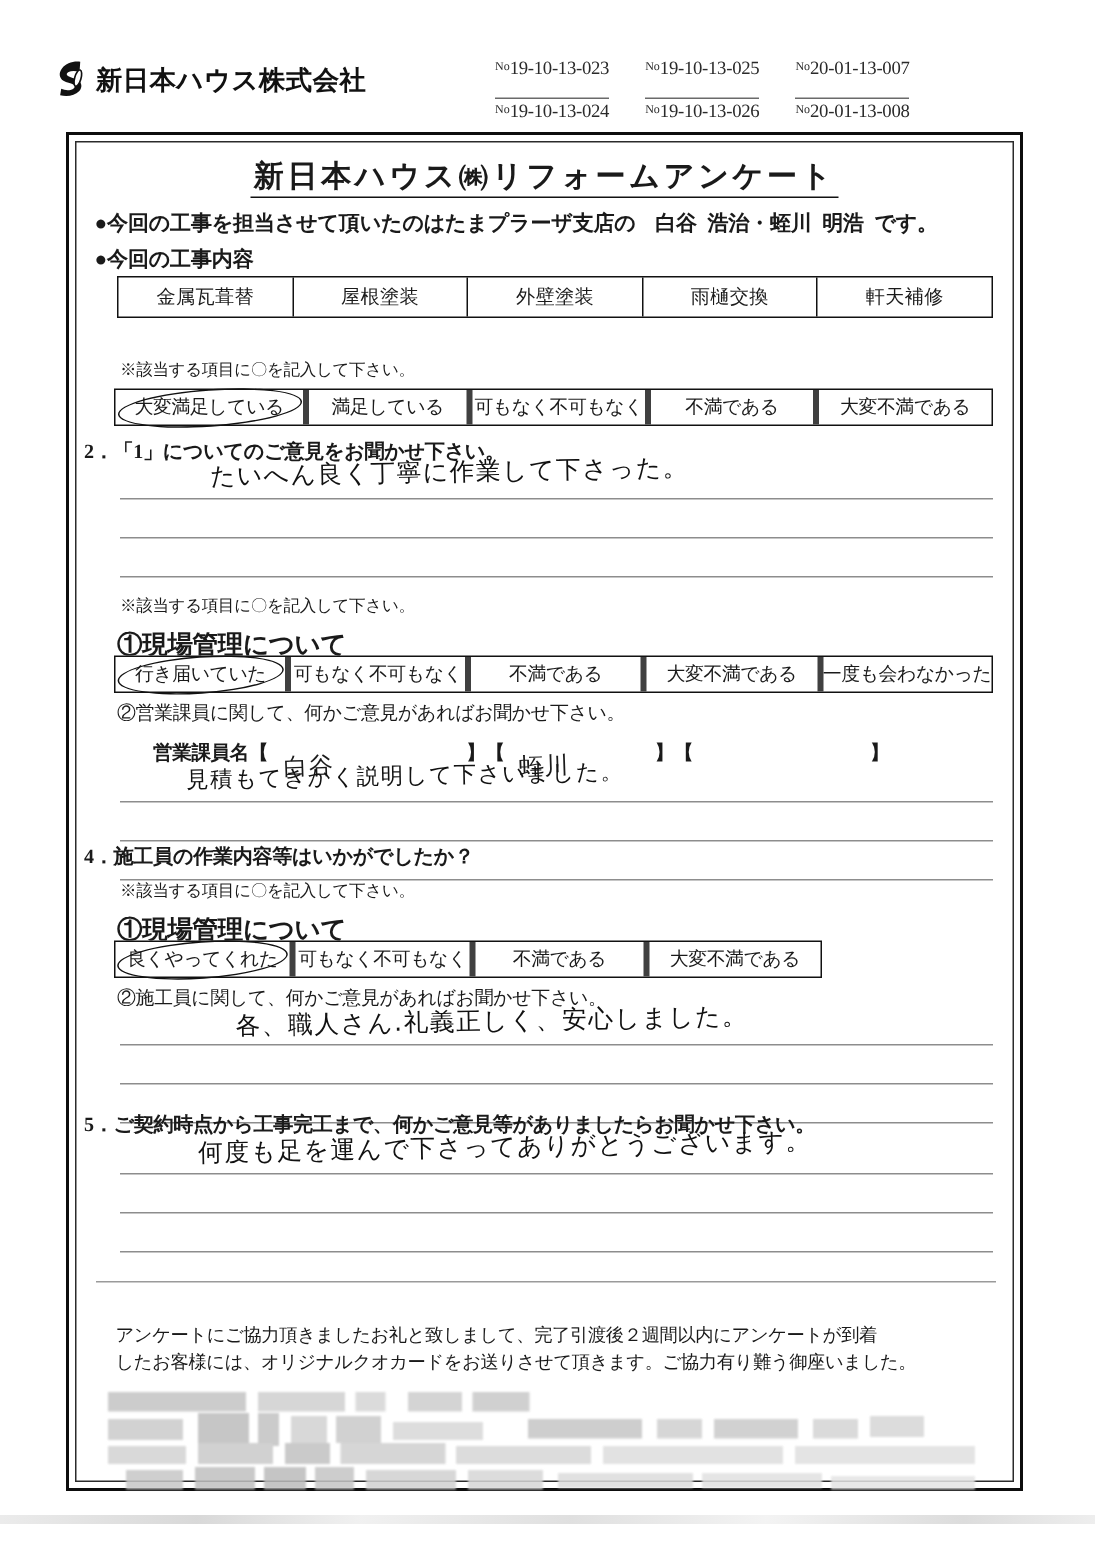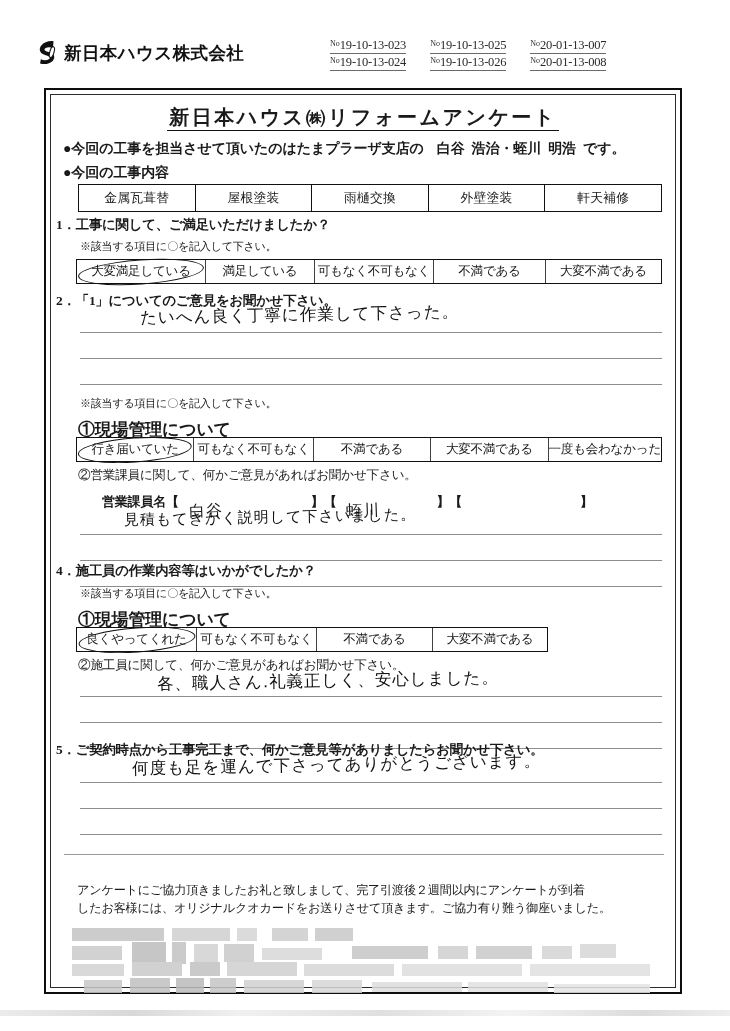--- a/index.html
+++ b/index.html
@@ -37,21 +37,21 @@
   .doc-numbers{
     position:absolute;left:330px;top:0px;
     display:grid;grid-template-columns:repeat(3,auto);
     column-gap:24px;row-gap:1px;
   }
   .doc-num{
     font-family:"Liberation Serif","DejaVu Serif",serif;
     font-size:12.5px;letter-spacing:-.2px;
     color:#2a2a2a;
     border-bottom:1px solid #6a6a6a;
-    padding-bottom:0px;white-space:nowrap;
+    padding-bottom:12px;white-space:nowrap;
   }
   .doc-num sup{font-size:8px;vertical-align:.32em;letter-spacing:0;}
 
   
   .frame-outer{
     position:absolute;left:44px;top:88px;
     width:638px;height:906px;
     border:2.5px solid #0d0d0d;
     box-sizing:border-box;
     background:#fff;
@@ -90,21 +90,21 @@
   
   .opt-table{
     position:absolute;
     border:1.6px solid #111;
     box-sizing:border-box;
     display:flex;
     height:25px;
     background:#fff;
   }
   .opt-cell{
-    border-right:1px solid #404040;
+    border-right:4px solid #404040;
     box-sizing:border-box;
     display:flex;align-items:center;justify-content:center;
     font-size:12.6px;letter-spacing:-.3px;white-space:nowrap;
     position:relative;
   }
   .opt-cell:last-child{border-right:none;}
   .circled::after{
     content:"";position:absolute;
     left:50%;top:50%;transform:translate(-50%,-50%) rotate(-4deg);
     width:calc(100% - 4px);height:23px;
@@ -249,26 +249,25 @@
 
     <div class="bullet-line" style="top:44px">
       <span>●今回の工事を担当させて頂いたのはたまプラーザ支店の</span><span class="name-gap"></span><span>白谷</span><span class="name-gap-s"></span><span>浩治</span><span>・</span><span>蛭川</span><span class="name-gap-s"></span><span>明浩</span><span class="name-gap-s"></span><span>です。</span>
     </div>
 
     <div class="bullet-line" style="top:68px">●今回の工事内容</div>
 
     <div class="work-table">
       <div class="work-cell">金属瓦葺替</div>
       <div class="work-cell">屋根塗装</div>
+      <div class="work-cell">外壁塗装</div>
       <div class="work-cell">雨樋交換</div>
-      <div class="work-cell">外壁塗装</div>
       <div class="work-cell">軒天補修</div>
     </div>
 
-    <div class="q-head" style="top:120px">1．工事に関して、ご満足いただけましたか？</div>
     <div class="q-note" style="top:143px">※該当する項目に〇を記入して下さい。</div>
 
     <div class="opt-table" style="left:24px;top:163px;width:586px">
       <div class="opt-cell circled" style="width:129px">大変満足している</div>
       <div class="opt-cell" style="width:109px">満足している</div>
       <div class="opt-cell" style="width:119px">可もなく不可もなく</div>
       <div class="opt-cell" style="width:112px">不満である</div>
       <div class="opt-cell" style="flex:1">大変不満である</div>
     </div>
 

